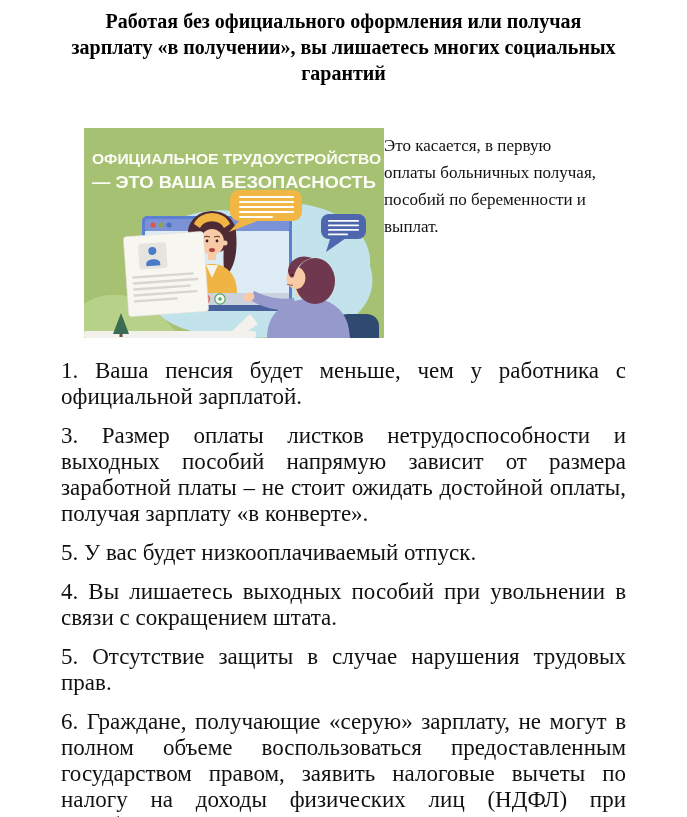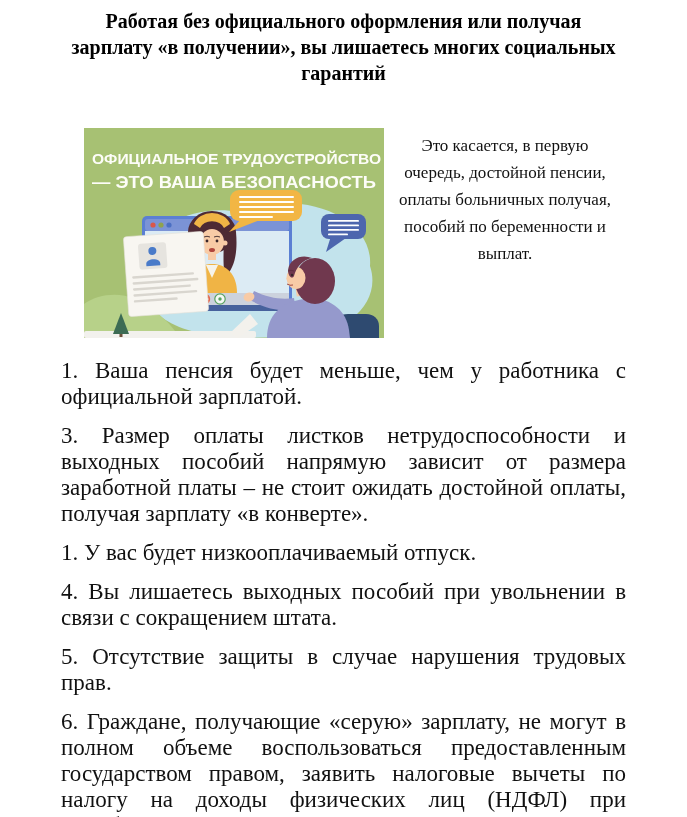--- a/index.html
+++ b/index.html
@@ -22,21 +22,20 @@
   }
   .title .tl { display: block; white-space: nowrap; }
 
   .media-row { margin-top: 42px; display: flex; align-items: flex-start; }
   .figure { flex: none; width: 300px; height: 210px; margin: 0 0 0 23px; padding: 0; }
   .figure svg { display: block; }
 
   .side-text {
     flex: 1;
     padding-top: 4px;
-    text-align: center;
     font-size: 17px;
     line-height: 27px;
   }
   .side-text .sl { display: block; white-space: nowrap; }
 
   .body-list { margin-top: 20px; }
   .body-list p {
     margin: 0 0 13px 0;
     font-size: 23px;
     line-height: 26px;
@@ -167,29 +166,28 @@
           <path d="M203,156 Q206,158 209,157" stroke="#a04a42" stroke-width="1" fill="none"></path>
         </g>
 
         <text x="8" y="36" font-family="Liberation Sans, sans-serif" font-weight="bold" font-size="14" textLength="289" lengthAdjust="spacingAndGlyphs" fill="#fdfdf8">ОФИЦИАЛЬНОЕ ТРУДОУСТРОЙСТВО</text>
         <text x="8" y="60" font-family="Liberation Sans, sans-serif" font-weight="bold" font-size="16" textLength="284" lengthAdjust="spacingAndGlyphs" fill="#fdfdf8">— ЭТО ВАША БЕЗОПАСНОСТЬ</text>
       </svg>
     </figure>
 
     <div class="side-text">
       <span class="sl">Это касается, в первую</span>
-      <span class="sl">очередь, достойной пенсии,</span>
       <span class="sl">оплаты больничных получая,</span>
       <span class="sl">пособий по беременности и</span>
       <span class="sl">выплат.</span>
     </div>
   </section>
 
   <section class="body-list">
     <p>1. Ваша пенсия будет меньше, чем у работника с официальной зарплатой.</p>
     <p>3. Размер оплаты листков нетрудоспособности и выходных пособий напрямую зависит от размера заработной платы – не стоит ожидать достойной оплаты, получая зарплату «в конверте».</p>
-    <p>1. У вас будет низкооплачиваемый отпуск.</p>
+    <p>5. У вас будет низкооплачиваемый отпуск.</p>
     <p>4. Вы лишаетесь выходных пособий при увольнении в связи с сокращением штата.</p>
     <p>5. Отсутствие защиты в случае нарушения трудовых прав.</p>
     <p>6. Граждане, получающие «серую» зарплату, не могут в полном объеме воспользоваться предоставленным государством правом, заявить налоговые вычеты по налогу на доходы физических лиц (НДФЛ) при приобретении квартиры, получении платного образования и медицинских услуг. Чем меньше официальная зарплата, тем дольше работник будет получать социальный вычет.</p>
   </section>
 
 </main>
 
 </body></html>

